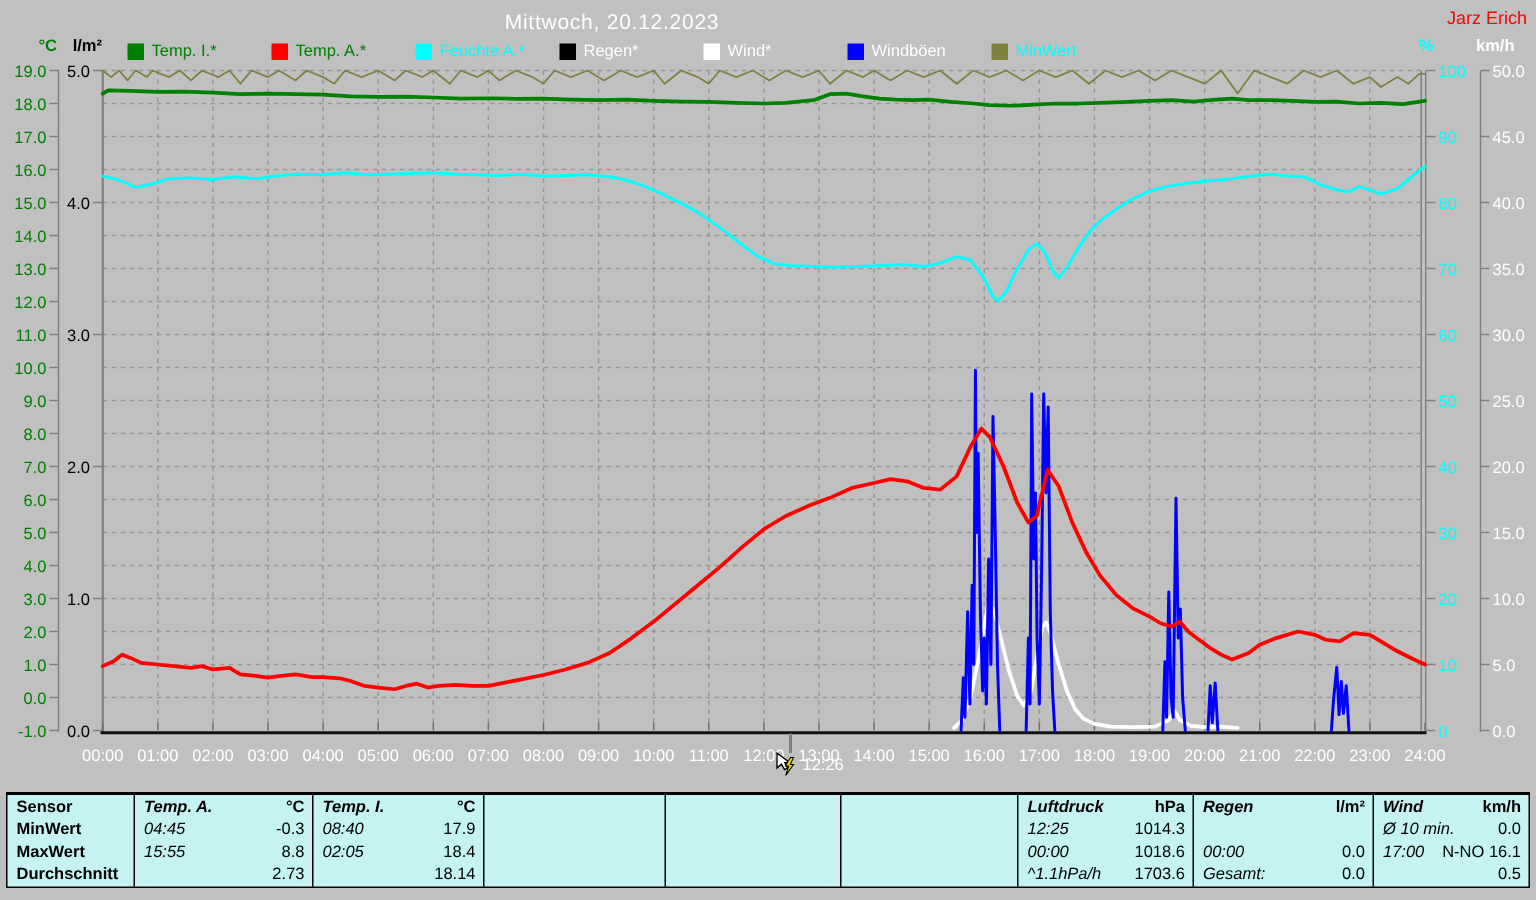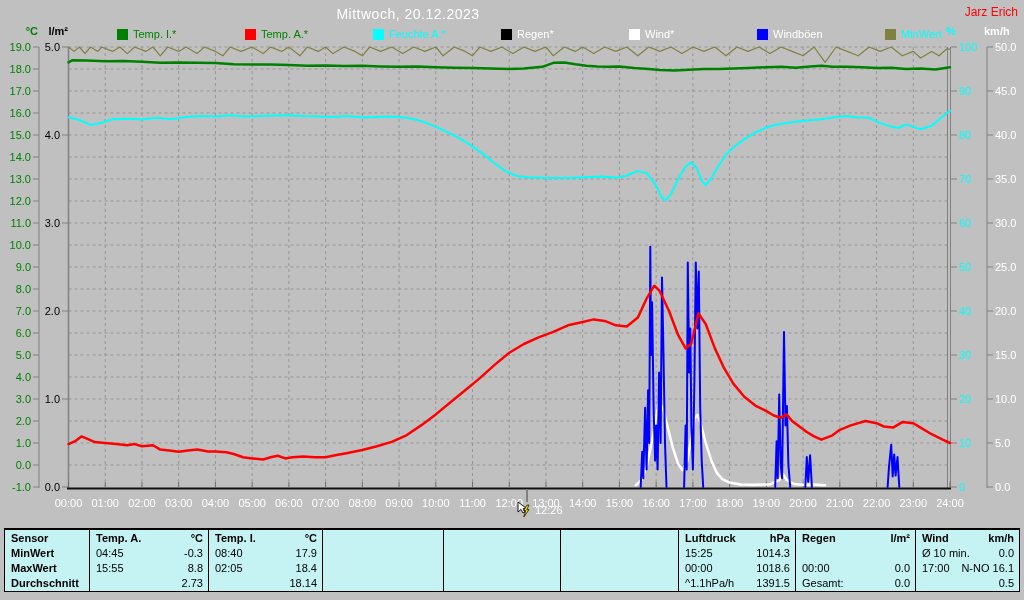--- a/index.html
+++ b/index.html
@@ -7,34 +7,34 @@
           font-family:"Liberation Sans", sans-serif;-webkit-font-smoothing:none;}
   .title{position:absolute;left:0;top:6px;width:816px;text-align:center;color:#ffffff;
          font-size:14px;letter-spacing:0.5px;}
   .user{position:absolute;right:6px;top:5px;color:#ff0000;font-size:12px;}
   .unit{position:absolute;top:25px;font-size:11px;font-weight:bold;}
   .unit-c{left:16px;width:22px;text-align:right;color:#008000;}
   .unit-rain{left:42px;width:26px;text-align:right;color:#000;}
   .unit-pct{left:946px;width:14px;color:#00ffff;}
   .unit-kmh{left:984px;color:#ffffff;}
   .legend{position:absolute;left:85px;top:28px;display:flex;}
-  .lg-item{width:96px;display:flex;align-items:center;cursor:default;margin-left:32px;}
+  .lg-item{width:96px;display:flex;align-items:center;cursor:default;}
   .lg-sq{width:11px;height:11px;margin-right:5px;flex:0 0 auto;}
   .lg-tx{font-size:11px;white-space:nowrap;}
   #chart{position:absolute;left:0;top:0;}
   .marker{position:absolute;left:517px;top:501px;display:flex;align-items:center;color:#fff;font-size:11px;}
   .marker svg{margin-right:2px;}
   .tbl{position:absolute;left:4px;top:528px;width:1014px;height:61px;background:#c5f2f2;
        border:1px solid #000;border-top:2px solid #000;display:grid;
        grid-template-columns:84px 119px 114px 121px 117px 118px 117px 120px auto;}
   .tcol{border-left:1px solid #000;padding:1px 5px 16px 6px;overflow:hidden;}
   .tcol:first-child{border-left:none;}
   .trow{height:15px;line-height:15px;font-size:11px;color:#000;display:flex;justify-content:space-between;white-space:nowrap;}
   .trow.hdr, .trow.lbl{font-weight:bold;}
-  .trow .l{text-align:left;}
+  .trow .l{text-align:left;font-style:italic;}
   .trow .r{text-align:right;}
 </style>
 </head>
 <body>
 
 <div class="screen">
   <div class="title">Mittwoch, 20.12.2023</div>
   <div class="user">Jarz Erich</div>
 
   <div class="unit unit-c">°C</div>
@@ -388,30 +388,30 @@
           <span class="l"></span>
           <span class="r"></span>
         </div>
       </div>
       <div class="tcol">
         <div class="trow hdr">
           <span class="l">Luftdruck</span>
           <span class="r">hPa</span>
         </div>
         <div class="trow ">
-          <span class="l">15:25</span>
+          <span class="l">12:25</span>
           <span class="r">1014.3</span>
         </div>
         <div class="trow ">
           <span class="l">00:00</span>
           <span class="r">1018.6</span>
         </div>
         <div class="trow ">
           <span class="l">^1.1hPa/h</span>
-          <span class="r">1391.5</span>
+          <span class="r">1703.6</span>
         </div>
       </div>
       <div class="tcol">
         <div class="trow hdr">
           <span class="l">Regen</span>
           <span class="r">l/m²</span>
         </div>
         <div class="trow ">
           <span class="l"></span>
           <span class="r"></span>

